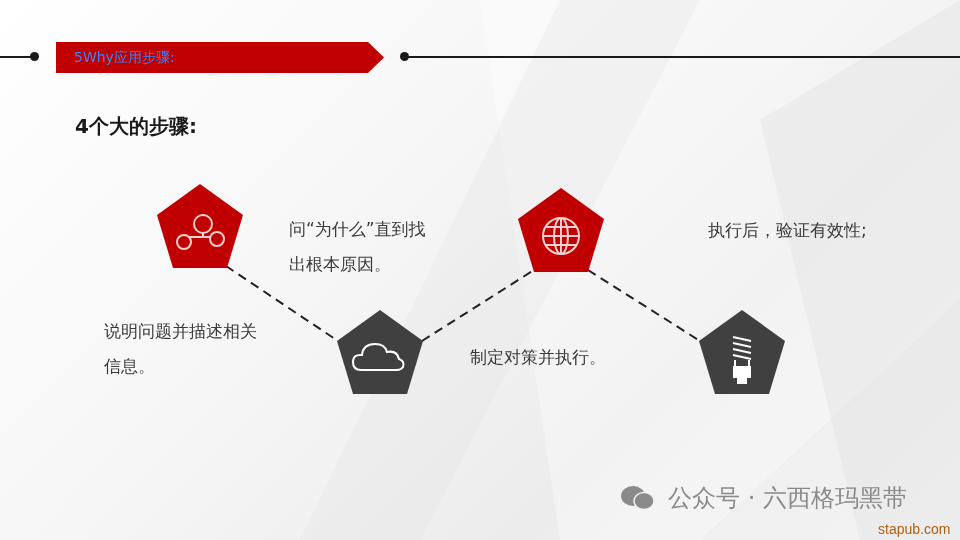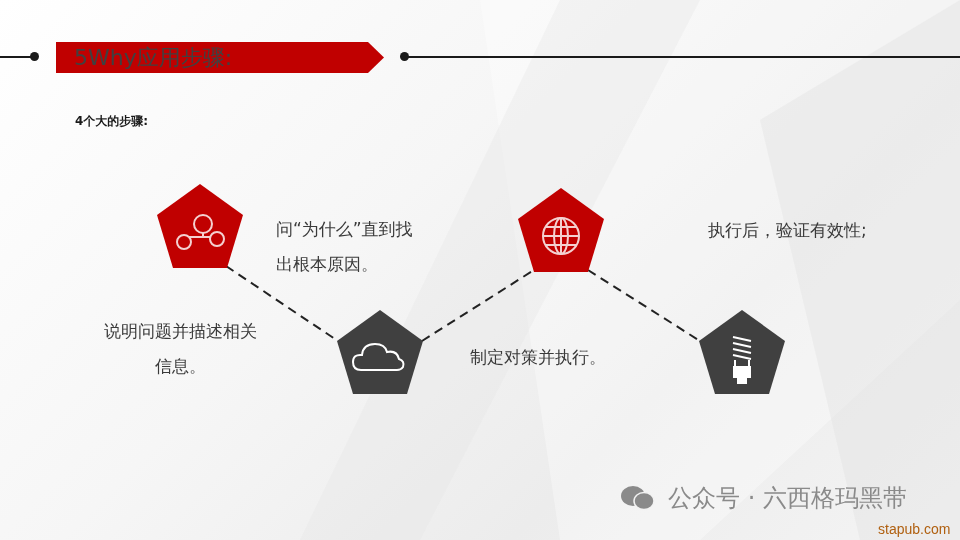--- a/index.html
+++ b/index.html
@@ -3,22 +3,22 @@
 <meta charset="utf-8">
 <style>
   html,body{margin:0;padding:0;}
   body{width:960px;height:540px;overflow:hidden;position:relative;
     font-family:"DejaVu Sans","Liberation Sans",sans-serif;
     background:linear-gradient(135deg,#ffffff 0%,#f6f6f6 40%,#ececec 70%,#f4f4f4 100%);}
   .bgshape{position:absolute;pointer-events:none;}
   .line{position:absolute;background:#1a1a1a;height:2px;}
   .dot{position:absolute;width:9px;height:9px;border-radius:50%;background:#1a1a1a;}
   .banner{position:absolute;left:56px;top:42px;width:328px;height:31px;}
-  .banner-text{position:absolute;left:74px;top:42px;height:25px;line-height:31px;color:#404040;font-size:22px;}
-  .subtitle{position:absolute;left:75px;top:113px;font-size:12px;font-weight:bold;color:#1a1a1a;}
+  .banner-text{position:absolute;left:74px;top:42px;height:25px;line-height:31px;color:#3b82f6;font-size:14px;}
+  .subtitle{position:absolute;left:75px;top:113px;font-size:20px;font-weight:bold;color:#1a1a1a;}
   .step-text{position:absolute;font-size:17px;color:#3a3a3a;line-height:35px;}
   .pent{position:absolute;}
   .watermark{position:absolute;left:620px;top:482px;font-size:24px;color:#8a8a8a;display:flex;align-items:center;gap:12px;}
   .site{position:absolute;left:878px;top:521px;font-size:14px;color:#b06010;font-family:Liberation Sans, sans-serif;}
 </style>
 </head>
 <body>
 
 <svg class="bgshape" width="960" height="540" style="left:0;top:0">
   <polygon points="480,0 960,0 960,300 700,540 560,540" fill="#ffffff" opacity="0.35"></polygon>
@@ -78,25 +78,25 @@
 <svg class="pent" style="left:697px;top:310px" width="90" height="86" viewBox="0 0 90 86">
   <polygon points="45,0 88,31 72,84 18,84 2,31" fill="#404040"></polygon>
   <g fill="none" stroke="#fff" stroke-width="2">
     <path d="M36,27 L54,31 M36,33 L54,37 M36,39 L54,43 M36,45 L54,49"></path>
     <path d="M38,50 L38,56 M52,50 L52,56"></path>
   </g>
   <rect x="36" y="56" width="18" height="12" fill="#fff"></rect>
   <rect x="40" y="68" width="10" height="6" fill="#fff"></rect>
 </svg>
 
-<div class="step-text" style="left:104px;top:314px;text-align:center;">
+<div class="step-text" style="left:104px;top:314px;">
   <div>说明问题并描述相关</div>
   <div>信息。</div>
 </div>
-<div class="step-text" style="left:276px;top:212px;">
+<div class="step-text" style="left:289px;top:212px;">
   <div>问“为什么”直到找</div>
   <div>出根本原因。</div>
 </div>
 <div class="step-text" style="left:470px;top:340px;">
   <div>制定对策并执行。</div>
 </div>
 <div class="step-text" style="left:708px;top:213px;">
   <div>执行后，验证有效性;</div>
 </div>
 

